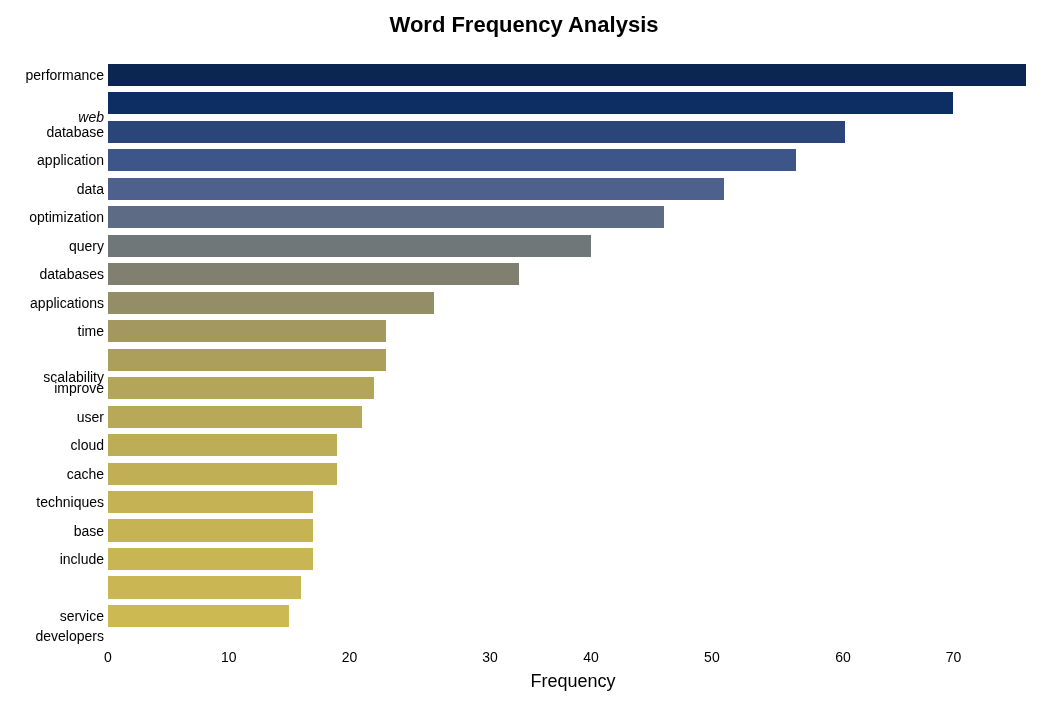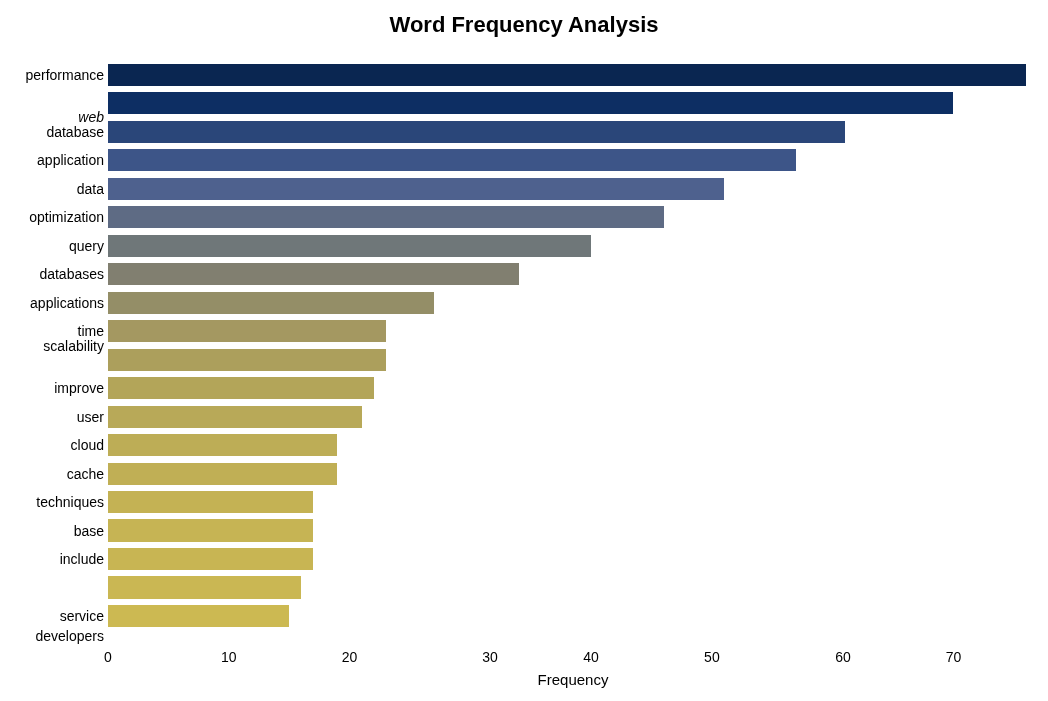--- a/index.html
+++ b/index.html
@@ -63,21 +63,21 @@
       color: #000;
       top: 4px;
       transform: translateX(-50%);
     }
     .x-label {
       position: absolute;
       left: 108px;
       top: 671px;
       width: 930px;
       text-align: center;
-      font-size: 15px;
+      font-size: 18px;
       color: #000;
     }
   </style>
 </head>
 <body>
 
 <div class="chart-container">
   <div class="chart-title">Word Frequency Analysis</div>
   <div class="plot-area" id="plot-area">
       <div class="bar-row" style="top: 25.6415px; height: 22.2226px;">
@@ -155,21 +155,21 @@
 <div class="y-label" style="top: 63.7528px;">performance</div>
     <div class="y-label" style="top: 106px; font-style: italic;">web</div>
     <div class="y-label" style="top: 120.734px;">database</div>
     <div class="y-label" style="top: 149.225px;">application</div>
     <div class="y-label" style="top: 177.715px;">data</div>
     <div class="y-label" style="top: 206.206px; margin-left: 16px;">optimization</div>
     <div class="y-label" style="top: 234.696px;">query</div>
     <div class="y-label" style="top: 263.187px;">databases</div>
     <div class="y-label" style="top: 291.677px;">applications</div>
     <div class="y-label" style="top: 320.168px;">time</div>
-    <div class="y-label" style="top: 335px;">scalability</div>
+    <div class="y-label" style="top: 366px;">scalability</div>
     <div class="y-label" style="top: 377.149px;">improve</div>
     <div class="y-label" style="top: 405.64px;">user</div>
     <div class="y-label" style="top: 434.13px; margin-left: 36px;">cloud</div>
     <div class="y-label" style="top: 462.621px;">cache</div>
     <div class="y-label" style="top: 491.111px;">techniques</div>
     <div class="y-label" style="top: 519.602px;">base</div>
     <div class="y-label" style="top: 548.092px;">include</div>
     <div class="y-label" style="top: 576.583px; margin-top: 48px;">developers</div>
     <div class="y-label" style="top: 605.074px;">service</div>
   </div>

